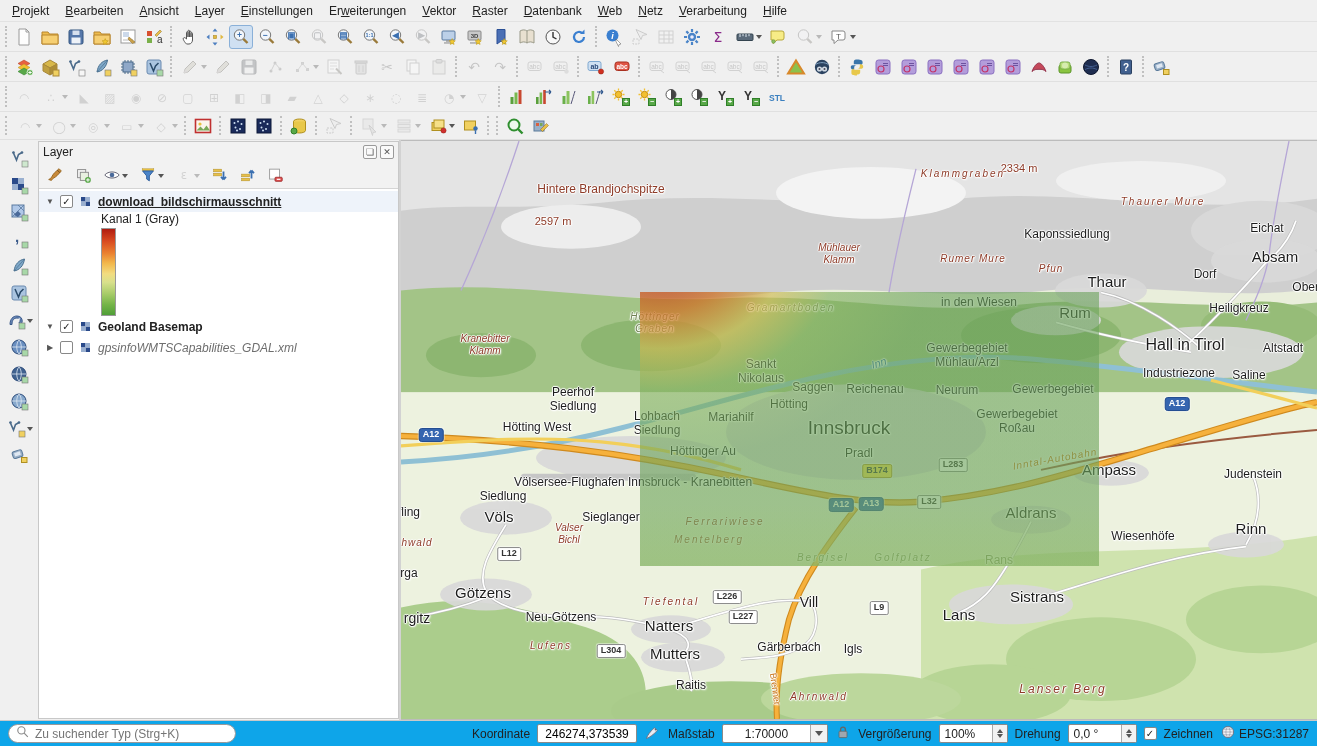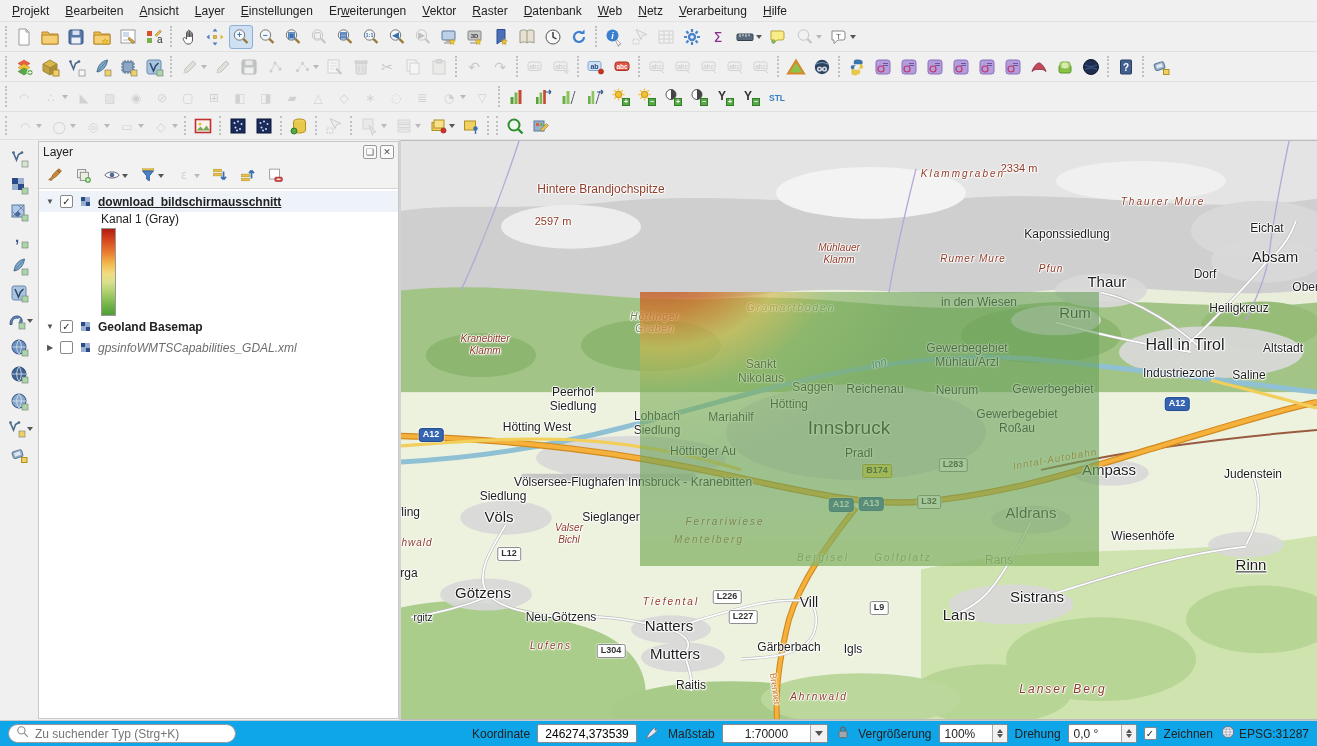--- a/index.html
+++ b/index.html
@@ -1268,25 +1268,25 @@
         <div class="lbl lr" style="left: 168px; top: 392px; font-size: 10px; font-style: italic;">Valser
 Bichl</div>
         <div class="lbl lk" style="left: 210px; top: 377px; font-size: 12px;">Sieglanger</div>
         <div class="lbl lr" style="left: 324px; top: 381px; font-size: 10px; font-style: italic; letter-spacing: 2px;">Ferrariwiese</div>
         <div class="lbl lr" style="left: 308px; top: 399px; font-size: 10px; font-style: italic; letter-spacing: 2px;">Mentelberg</div>
         <div class="lbl lr" style="left: 10px; top: 402px; font-size: 10px; font-style: italic; letter-spacing: 1px;">schwald</div>
         <div class="lbl lg" style="left: 422px; top: 417px; font-size: 10px; font-style: italic; letter-spacing: 2px;">Bergisel</div>
         <div class="lbl lg" style="left: 502px; top: 417px; font-size: 10px; font-style: italic; letter-spacing: 2px;">Golfplatz</div>
         <div class="lbl lk" style="left: 630px; top: 372px; font-size: 15px;">Aldrans</div>
         <div class="lbl lk" style="left: 742px; top: 396px; font-size: 12px;">Wiesenhöfe</div>
-        <div class="lbl lk" style="left: 850px; top: 424px; font-size: 15px; text-decoration: underline;">Rinn</div>
+        <div class="lbl lk" style="left: 850px; top: 388px; font-size: 15px;">Rinn</div>
         <div class="lbl lg" style="left: 598px; top: 420px; font-size: 12px;">Rans</div>
         <div class="lbl lk" style="left: 8px; top: 433px; font-size: 12px;">rga</div>
         <div class="lbl lk" style="left: 82px; top: 452px; font-size: 15px;">Götzens</div>
-        <div class="lbl lk" style="left: 22px; top: 477px; font-size: 10px;">rgitz</div>
+        <div class="lbl lk" style="left: 16px; top: 477px; font-size: 14px;">rgitz</div>
         <div class="lbl lk" style="left: 160px; top: 477px; font-size: 12px;">Neu-Götzens</div>
         <div class="lbl lr" style="left: 270px; top: 461px; font-size: 10px; font-style: italic; letter-spacing: 2px;">Tiefental</div>
         <div class="lbl lk" style="left: 268px; top: 485px; font-size: 15px;">Natters</div>
         <div class="lbl lr" style="left: 150px; top: 505px; font-size: 10px; font-style: italic; letter-spacing: 2px;">Lufens</div>
         <div class="lbl lk" style="left: 274px; top: 513px; font-size: 15px;">Mutters</div>
         <div class="lbl lk" style="left: 408px; top: 461px; font-size: 14px;">Vill</div>
         <div class="lbl lk" style="left: 388px; top: 507px; font-size: 12px;">Gärberbach</div>
         <div class="lbl lk" style="left: 452px; top: 509px; font-size: 12px;">Igls</div>
         <div class="lbl lk" style="left: 290px; top: 545px; font-size: 12px;">Raitis</div>
         <div class="lbl lr" style="left: 418px; top: 556px; font-size: 10px; font-style: italic; letter-spacing: 2px;">Ahrnwald</div>

